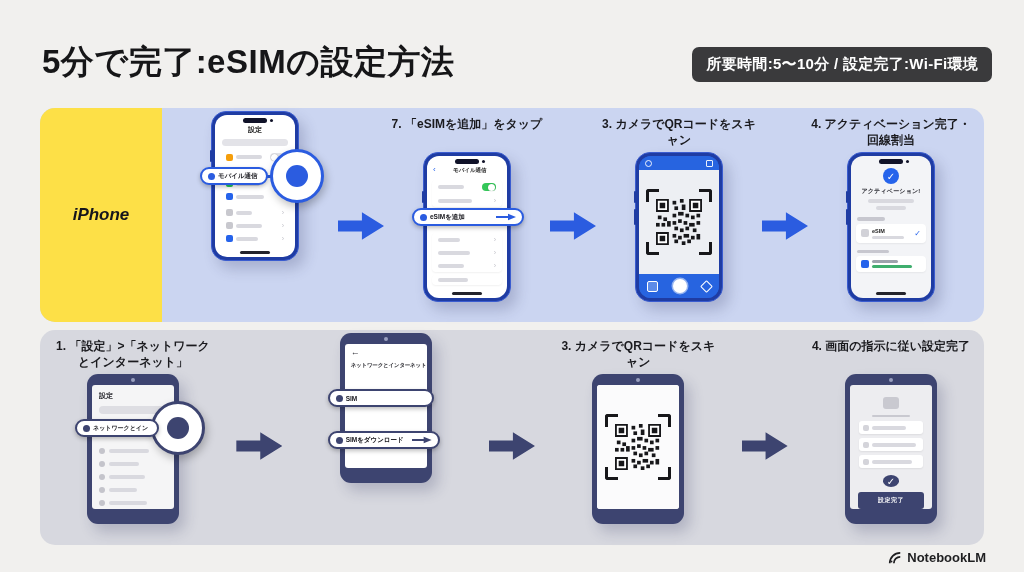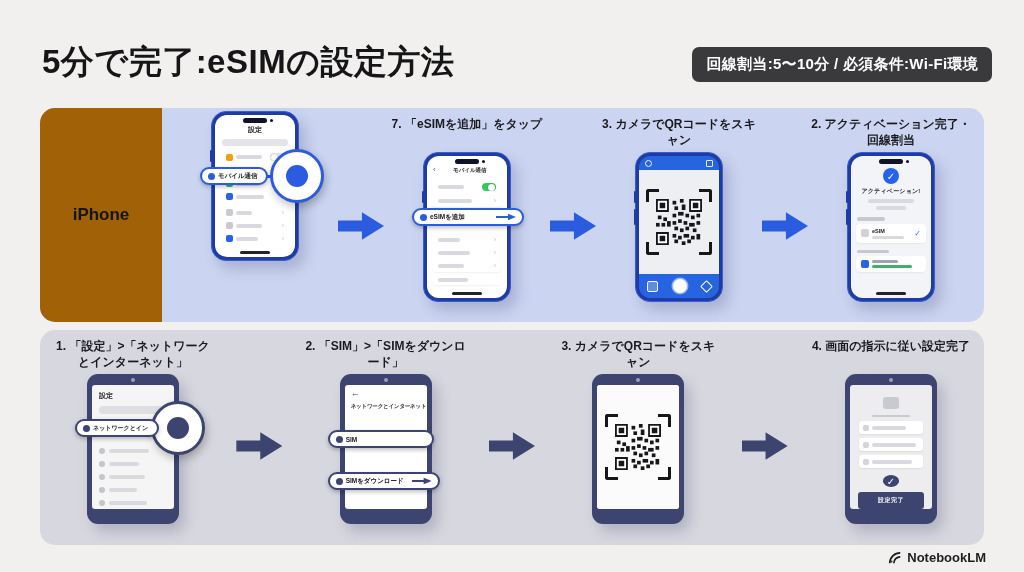--- a/index.html
+++ b/index.html
@@ -8,21 +8,21 @@
   
   .title{position:absolute;left:42px;top:40px;font-size:33px;font-weight:800;letter-spacing:.5px;color:#161618;}
   .badge{position:absolute;right:32px;top:47px;background:#3a3a3c;color:#fff;font-size:15px;font-weight:700;
          padding:8px 14px;border-radius:7px;letter-spacing:.3px;}
   
   .row{position:absolute;left:40px;width:944px;border-radius:15px;display:flex;overflow:visible;}
   .row-i{top:108px;height:214px;background:#cbd5f1;}
   .row-a{top:330px;height:215px;background:#d7d8df;}
   .rowhead{flex:none;width:122px;border-radius:15px 0 0 15px;display:flex;flex-direction:column;
            align-items:center;justify-content:center;font-size:17px;font-weight:800;color:#15151c;}
-  .row-i .rowhead{background:#a16207;}
+  .row-i .rowhead{background:#fde047;font-style:italic;}
   .row-a .rowhead{background:#c2c3d0;}
   .rowbody{flex:1;display:flex;justify-content:space-between;padding:0 10px;}
   .col{width:166px;display:flex;flex-direction:column;align-items:center;}
   .step{margin-top:9px;min-height:32px;font-size:12px;font-weight:800;line-height:1.3;text-align:center;color:#1a1a1e;}
   .arrow{flex:none;width:46px;height:32px;
          clip-path:polygon(0 33%,52% 33%,52% 7%,100% 50%,52% 93%,52% 67%,0 67%);}
   .arr-i{background:#2b5ce0;margin-top:102px;}
   .arr-a{background:#3d4470;margin-top:100px;}
   
   .phone{position:relative;margin-top:3px;box-shadow:6px 8px 14px rgba(40,45,90,.22);}
@@ -122,21 +122,21 @@
   
   .brand{position:absolute;right:38px;bottom:7px;display:flex;align-items:center;gap:5px;
          font-size:13px;font-weight:700;color:#1e1e20;}
 </style>
 </head>
 <body>
 
 <div class="stage">
 
   <div class="title">5分で完了:eSIMの設定方法</div>
-  <div class="badge">回線割当:5〜10分 / 必須条件:Wi-Fi環境</div>
+  <div class="badge">所要時間:5〜10分 / 設定完了:Wi-Fi環境</div>
 
   <section class="row row-i">
     <div class="rowhead">
       <span>iPhone</span>
     </div>
     <div class="rowbody">
 
       <div class="col">
         <div class="phone phone-i">
           <div class="scr">
@@ -310,21 +310,21 @@
               <span class="shutter"></span>
               <span class="diamond"></span>
             </div>
           </div>
         </div>
       </div>
 
       <div class="arrow arr-i"></div>
 
       <div class="col">
-        <div class="step">2. アクティベーション完了・回線割当</div>
+        <div class="step">4. アクティベーション完了・回線割当</div>
         <div class="phone phone-i">
           <div class="scr scr-done">
             <div class="inotch"></div>
             <div class="okball">✓</div>
             <div class="okttl">アクティベーション!</div>
             <div class="b cb" style="width:46px"></div>
             <div class="b cb" style="width:30px"></div>
             <div class="slabel"></div>
             <div class="card wrow">
               <span class="sq" style="background:#d2d2d8;width:8px;height:8px"></span>
@@ -394,21 +394,20 @@
           </div>
           <div class="mag mag-a" style="top:27px;right:-26px">
             <div class="magdot"></div>
           </div>
         </div>
       </div>
 
       <div class="arrow arr-a"></div>
 
       <div class="col">
-        <div class="step">2. 「SIM」&gt;「SIMをダウンロード」</div>
         <div class="phone phone-a">
           <div class="scr">
             <div class="aback">←</div>
             <div class="attl2">ネットワークとインターネット</div>
             <div class="acap"></div>
           </div>
           <div class="pill pill-a" style="top:56px;left:-12px;width:106px">
             <span class="dot"></span>
             <span class="ptxt">SIM</span>
           </div>

